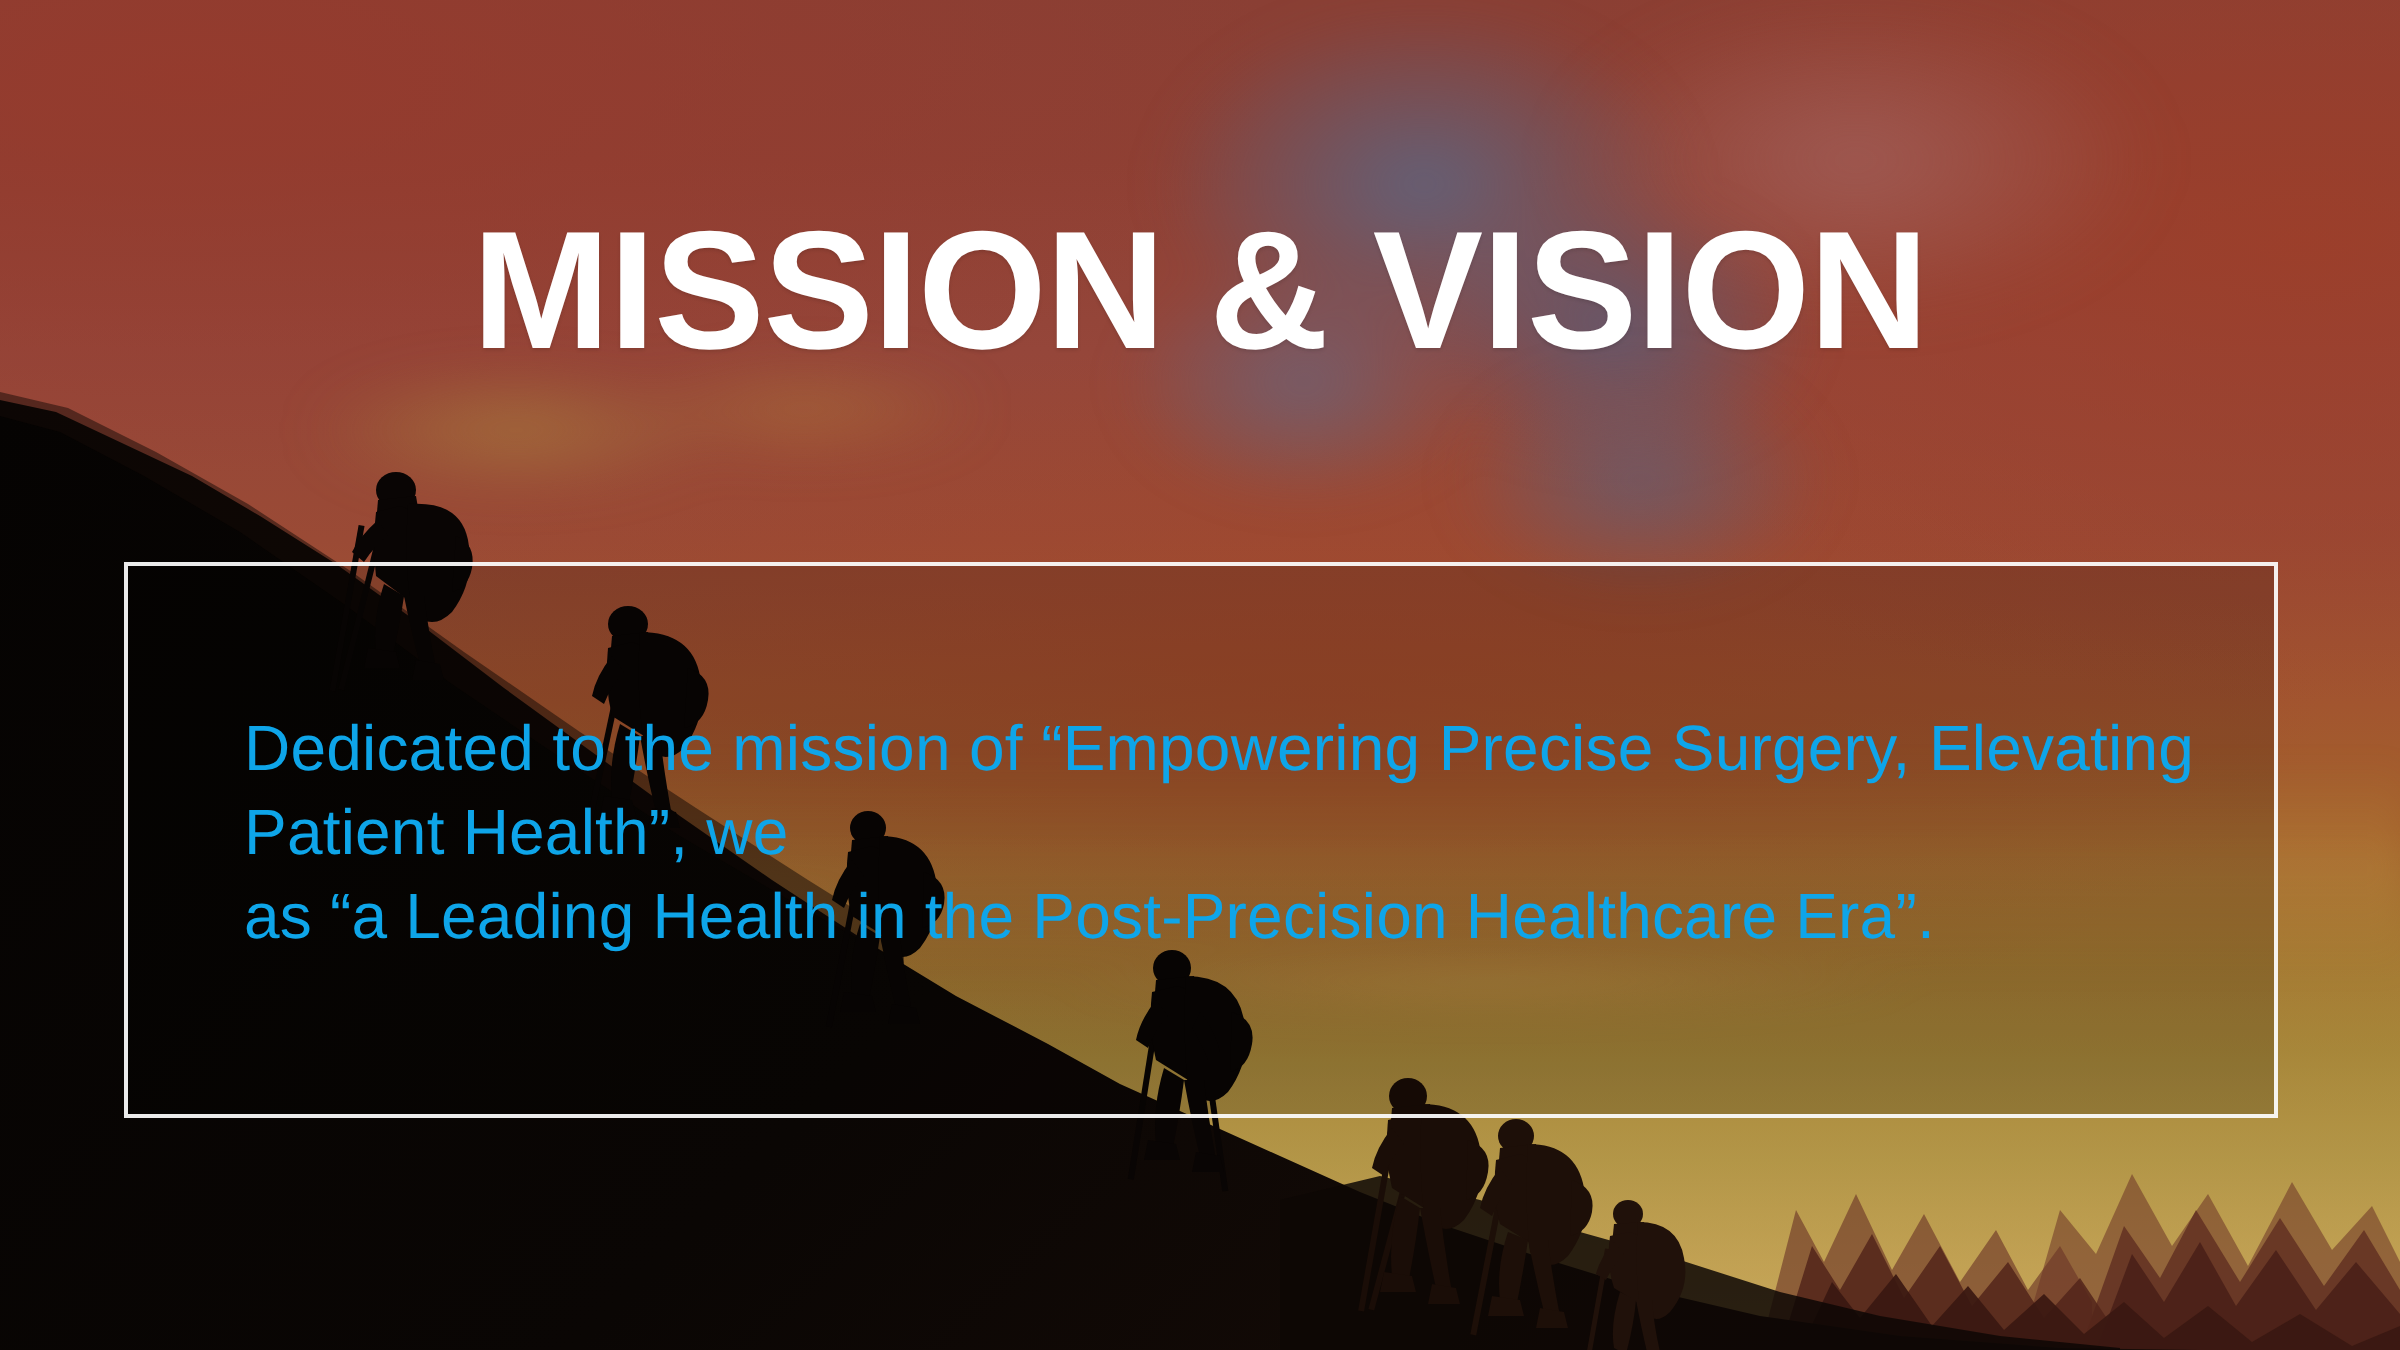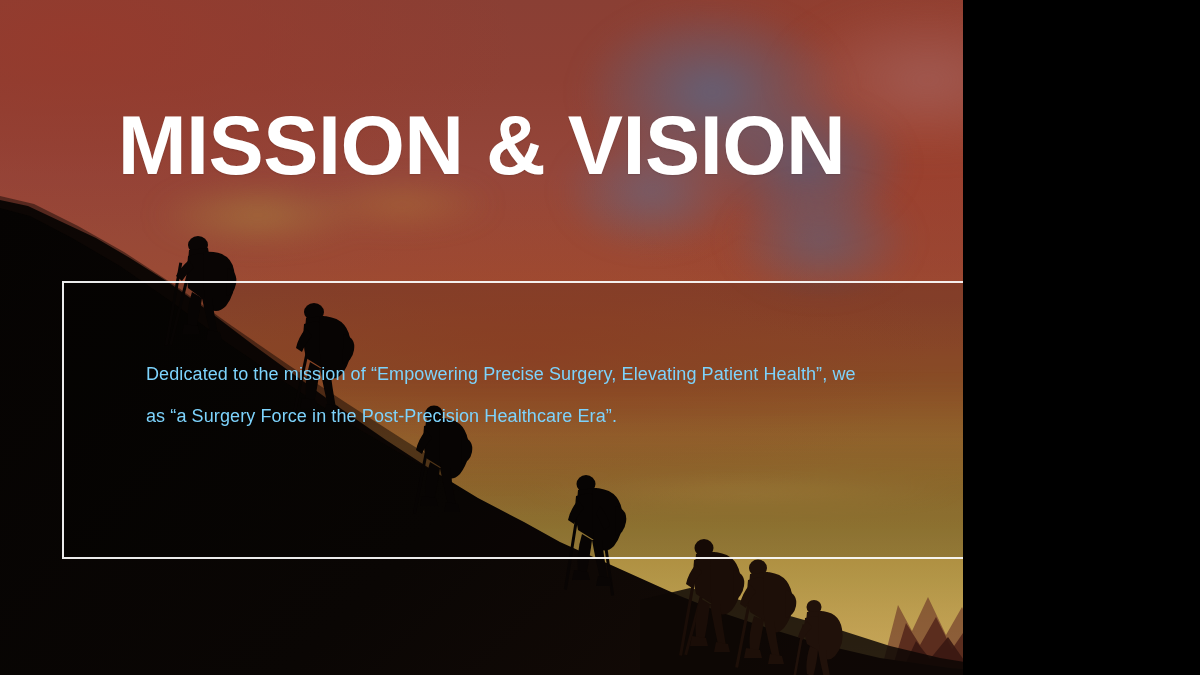--- a/index.html
+++ b/index.html
@@ -1,20 +1,20 @@
 <!DOCTYPE html>
 <html><head>
 <meta charset="utf-8">
 <style>
   * { margin:0; padding:0; box-sizing:border-box; }
   html,body { background:#000; }
 
   .slide{
     position:relative;
-    width:963px; height:675px;
+    width:1200px; height:675px;
     overflow:hidden;
     font-family:"Liberation Sans", sans-serif;
     background:#3a1f1c;
   }
 
   
   .sky{
     position:absolute; inset:0;
     background:
       linear-gradient(180deg,
@@ -115,26 +115,25 @@
     position:absolute;
     left:62px; top:281px;
     width:1077px; height:278px;
     border:2px solid rgba(255,255,255,.92);
     background:rgba(0,0,0,.16);
   }
   .box-text{
     position:absolute;
     left:58px; top:70px;
     width:975px;
-    color:#7dd3fc;
-    font-size:18px;
+    color:#0ea5e9;
+    font-size:32px;
     line-height:42px;
     text-align:justify;
     letter-spacing:.1px;
-    margin-left:24px;
   }
   .box-text p{ margin:0; }
   .box-text .last{ text-align:left; }
 </style>
 </head>
 <body>
 
 <div class="slide">
 
   <div class="sky"></div>
@@ -312,17 +311,17 @@
         <path d="M32 56 Q35 72 38 84 L45 86 Q41 70 40 56 Z"></path>
       </g>
     </svg>
   </div>
 
   <h1 class="title">MISSION &amp; VISION</h1>
 
   <div class="box">
     <div class="box-text">
       <p>Dedicated to the mission of “Empowering Precise Surgery, Elevating Patient Health”, we</p>
-      <p class="last">as “a Surgery Force in the Post-Precision Healthcare Era”.</p>
+      <p class="last">as “a Leading Health in the Post-Precision Healthcare Era”.</p>
     </div>
   </div>
 
 </div>
 
 </body></html>

